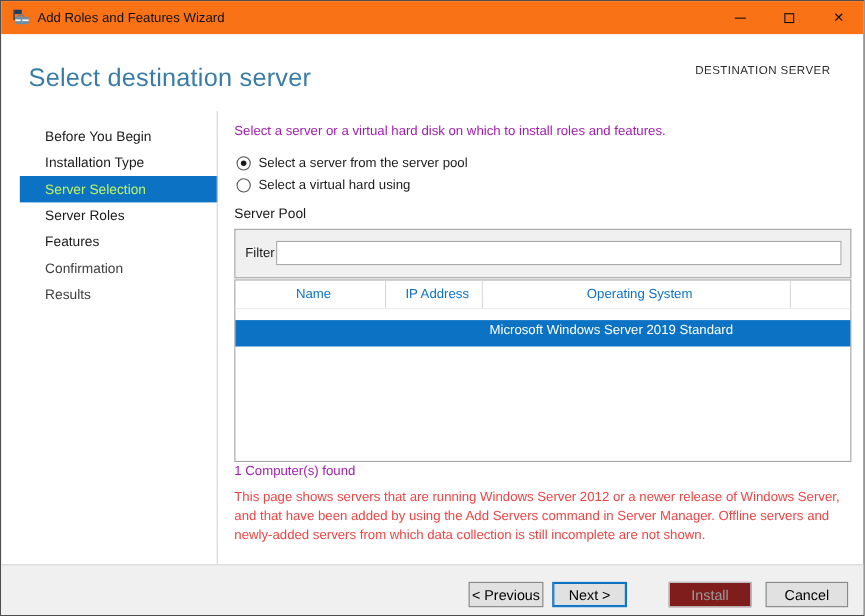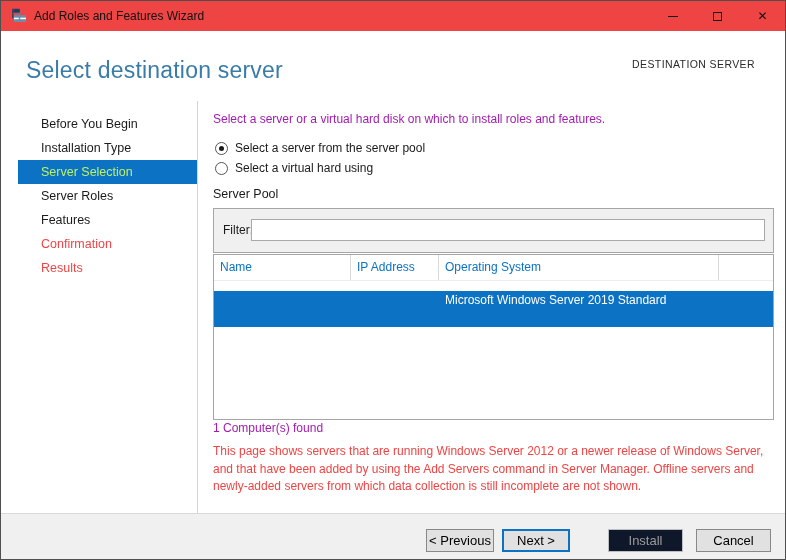--- a/index.html
+++ b/index.html
@@ -5,42 +5,42 @@
   * { margin:0; padding:0; box-sizing:border-box; }
   html,body { width:786px; height:560px; }
   body { font-family:"Liberation Sans", sans-serif; background:#fff; }
 
   .window {
     position:relative; width:786px; height:560px;
     background:#fff; border:1px solid #4f4f4f; overflow:hidden;
   }
 
   
-  .titlebar { position:absolute; top:0; left:0; right:0; height:30px; background:#ef4444; }
+  .titlebar { position:absolute; top:0; left:0; right:0; height:30px; background:#f97316; }
   .app-icon { position:absolute; left:10px; top:7px; width:16px; height:16px; }
   .win-title { position:absolute; left:33px; top:0; height:30px; display:flex; align-items:center;
                font-size:12px; color:#111; }
   .win-controls { position:absolute; right:0; top:0; height:30px; display:flex; }
   .win-btn { width:45px; height:30px; display:flex; align-items:center; justify-content:center; }
   .glyph-min { width:10px; height:1px; background:#111; }
   .glyph-max { width:9px; height:9px; border:1px solid #111; }
   .glyph-close { font-size:12px; color:#111; line-height:1; }
 
   
   .page-title { position:absolute; left:25px; top:56px; font-size:23px; font-weight:300;
                 color:#3a7ca8; letter-spacing:0.2px; }
   .dest-label { position:absolute; right:30px; top:57px; font-size:10.5px; color:#2b2b2b;
                 letter-spacing:0.4px; }
 
   
   .sidebar { position:absolute; left:0; top:111px; width:196px; }
   .nav-item { margin-left:17px; width:180px; height:24px; line-height:24px; padding-left:23px;
               font-size:12.5px; color:#1b1b1b; cursor:default; }
   .nav-item.selected { background:#0b72c4; color:#bef264; }
-  .nav-item.disabled { color:#ef4444; }
+  .nav-item.disabled { color:#404040; }
   .v-divider { position:absolute; left:196px; top:100px; width:1px; height:414px; background:#d4d4d4; }
 
   
   .intro { position:absolute; left:212px; top:111px; font-size:12px; color:#a21caf; }
 
   .radio-row { position:absolute; left:214px; display:flex; align-items:center; gap:7px; }
   .radio-row.r1 { top:140px; }
   .radio-row.r2 { top:160px; }
   .radio { width:13px; height:13px; border:1px solid #555; border-radius:50%; background:#fff;
            position:relative; flex:none; }
@@ -51,47 +51,47 @@
   .pool-title { position:absolute; left:212px; top:186px; font-size:12.5px; color:#1a1a1a; }
 
   .filter-box { position:absolute; left:212px; top:207px; width:561px; height:45px;
                 background:#f0f0f0; border:1px solid #a6a6a6; }
   .filter-label { position:absolute; left:9px; top:14px; font-size:12px; color:#1a1a1a; }
   .filter-input { position:absolute; left:37px; right:8px; top:10px; height:22px;
                   border:1px solid #a9a9a9; background:#fff; font-size:12px;
                   font-family:"Liberation Sans", sans-serif; padding:0 4px; }
 
   .table-box { position:absolute; left:212px; top:253px; width:561px; height:166px;
-               border:1px solid #a6a6a6; background:#fff; }
+               border:1px solid #a6a6a6; background:#fff;text-align:center; }
   .thead { display:flex; height:26px; border-bottom:1px solid #ededed; }
   .th { font-size:12px; color:#0b72c4; line-height:25px; padding-left:6px;
         border-right:1px solid #d9d9d9; }
   .th.c-name { width:137px; }
   .th.c-ip   { width:88px;  }
   .th.c-os   { width:280px; }
   .th.c-rest { flex:1; border-right:none; }
-  .trow { position:relative; margin-top:10px; height:36px; background:#0b72c4; color:#fff;
+  .trow { position:relative; margin-top:10px; height:24px; background:#0b72c4; color:#fff;
           font-size:12px; line-height:18px; }
   .td-name { position:absolute; left:6px; }
   .td-ip   { position:absolute; left:143px; }
   .td-os   { position:absolute; left:231px; }
 
   .found-text { position:absolute; left:212px; top:420px; font-size:12px; color:#a21caf; }
   .description { position:absolute; left:212px; top:442px; width:566px; font-size:12px;
                  line-height:17.5px; color:#ef4444; }
 
   
   .footer { position:absolute; left:0; right:0; bottom:0; height:46px; background:#f0f0f0;
             border-top:1px solid #d9d9d9; }
   .btn { position:absolute; top:528px; height:23px; font-size:13px; color:#000;
          background:#e1e1e1; border:1px solid #888; font-family:"Liberation Sans", sans-serif;
          display:flex; align-items:center; justify-content:center; padding:0; }
   .btn-prev   { left:425px; width:68px; }
   .btn-next   { left:501px; width:68px; border:1px solid #0b72c4; box-shadow:inset 0 0 0 1px #0b72c4; }
-  .btn-install{ left:607px; width:75px; background:#0f172a; border-color:#bcbfc2; color:#9b9b9b; }
+  .btn-install{ left:607px; width:75px; background:#7f1d1d; border-color:#bcbfc2; color:#9b9b9b; }
   .btn-cancel { left:695px; width:75px; }
 </style>
 </head>
 <body>
 
 <div class="window">
 
   <div class="titlebar">
     <svg class="app-icon" viewBox="0 0 16 16">
       <rect x="1.2" y="0.8" width="1.2" height="9.5" fill="#1c3f63"></rect>

